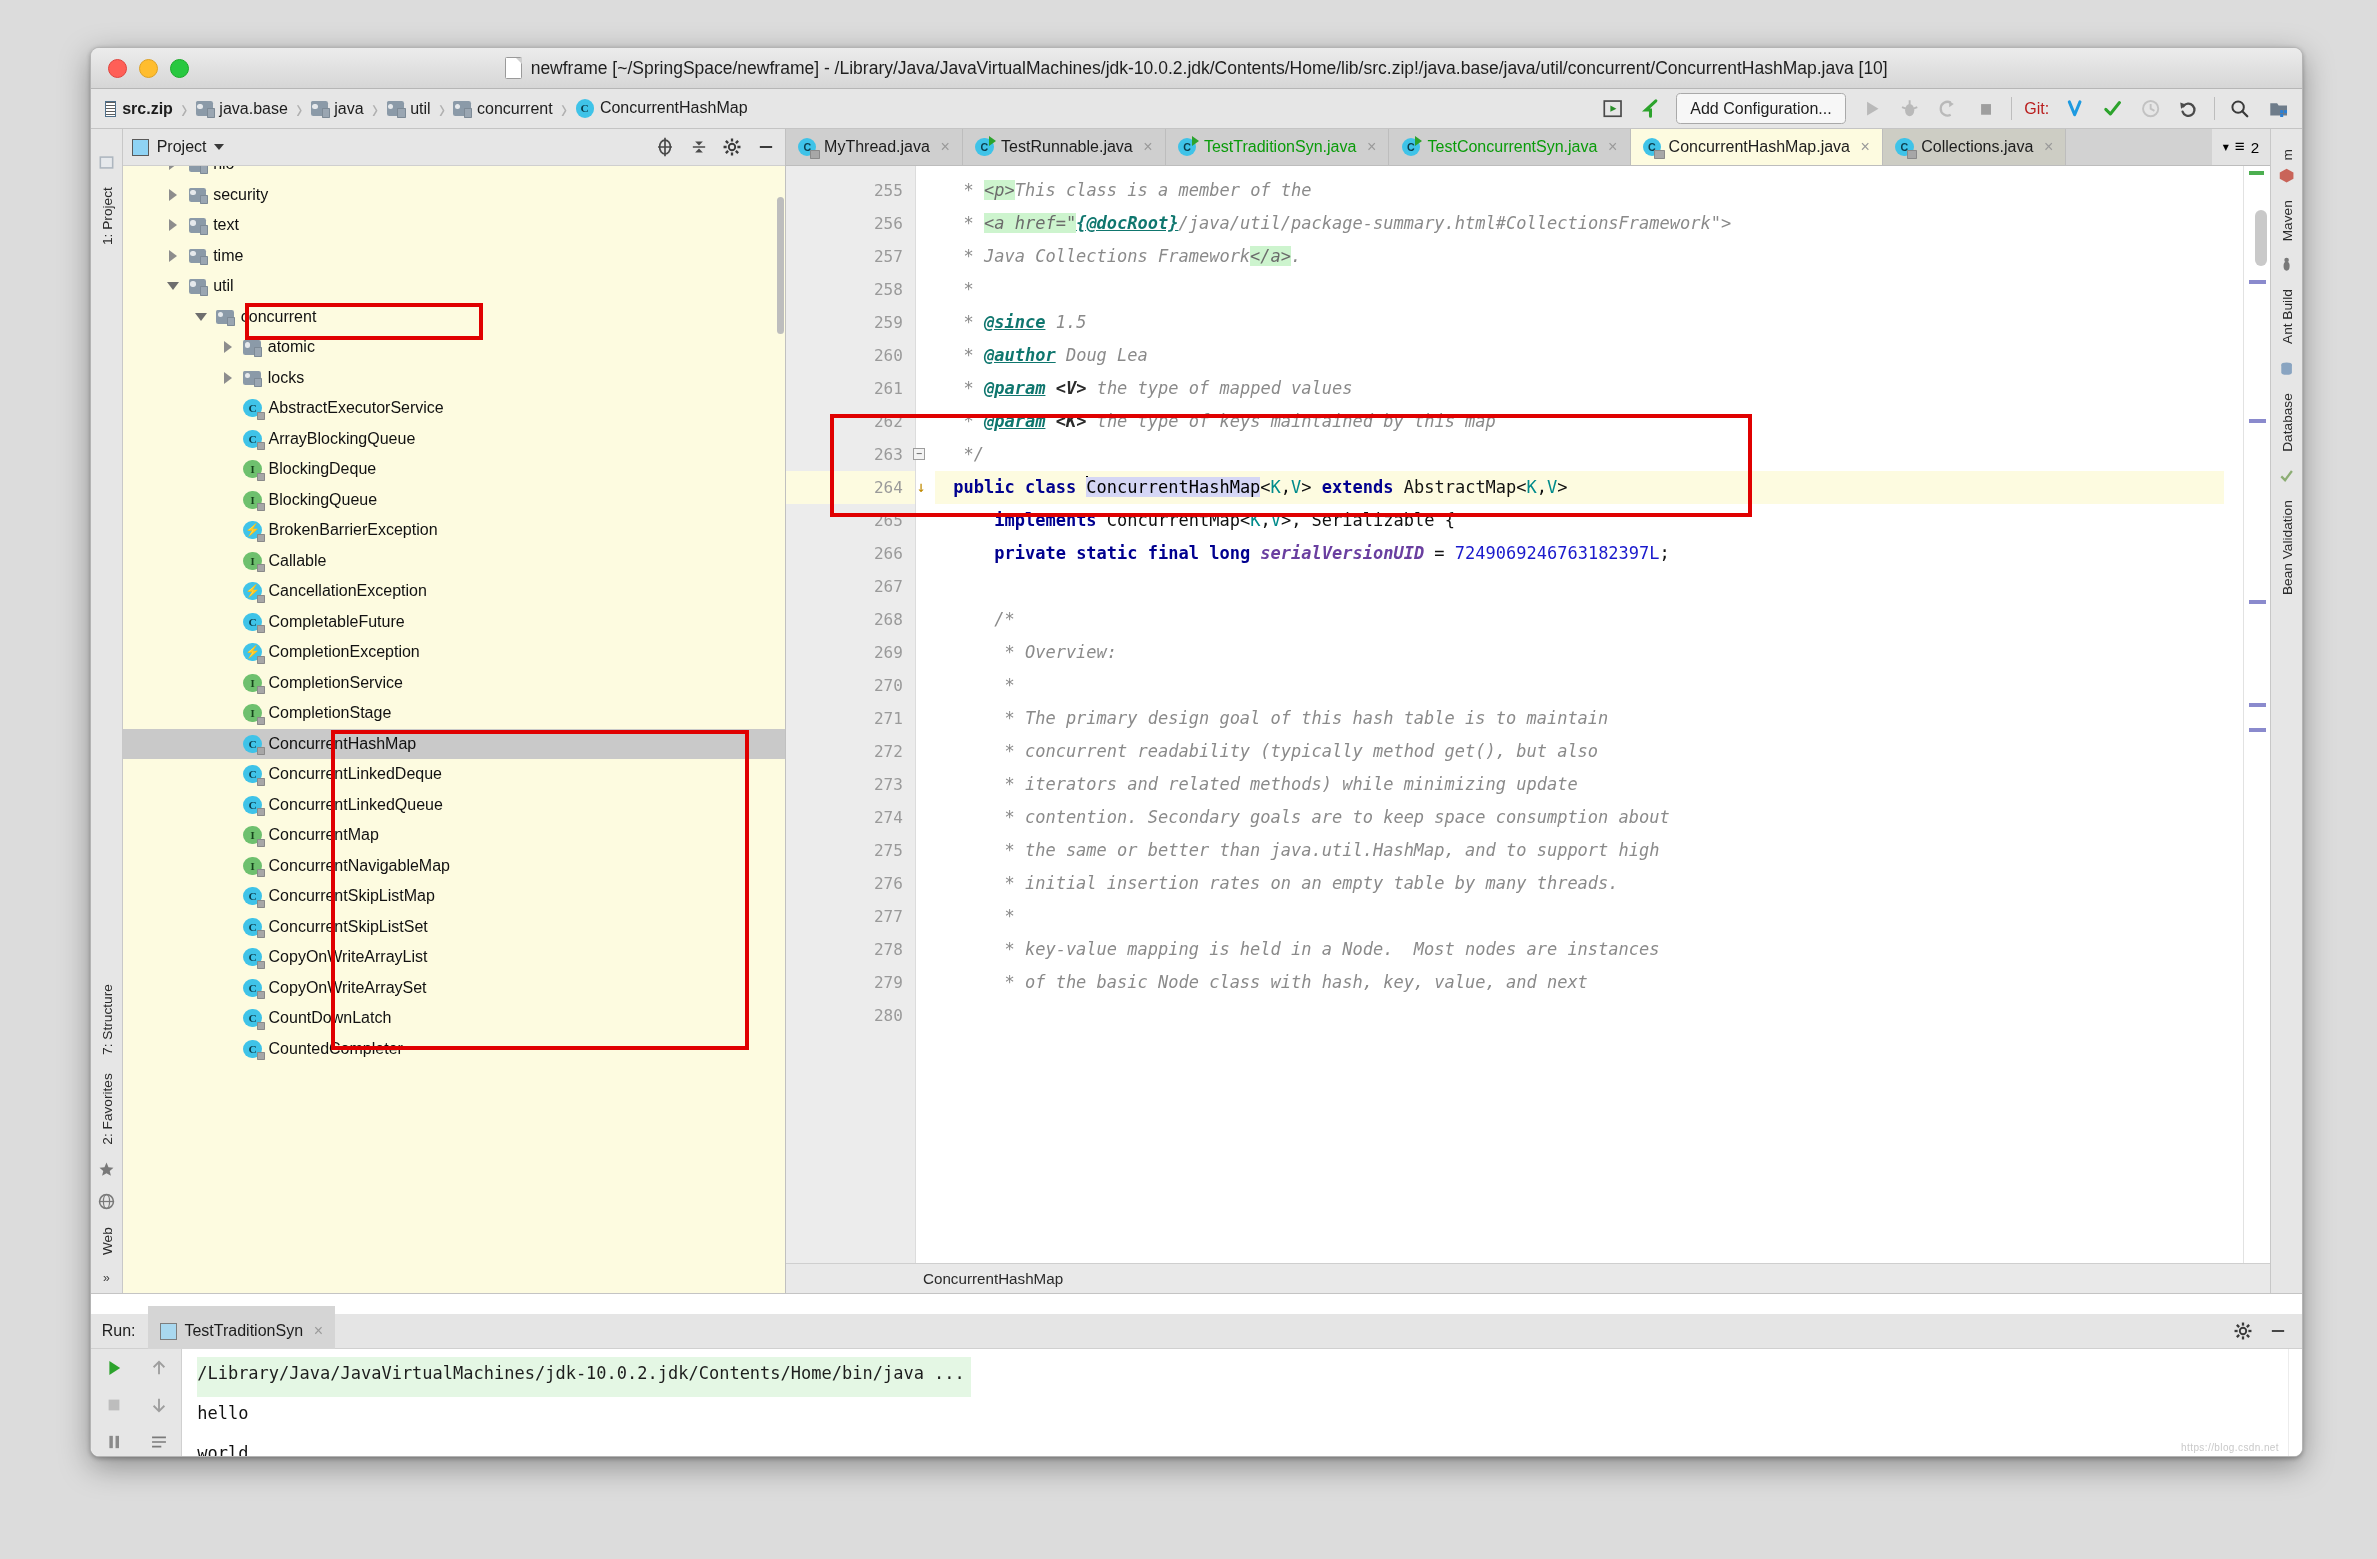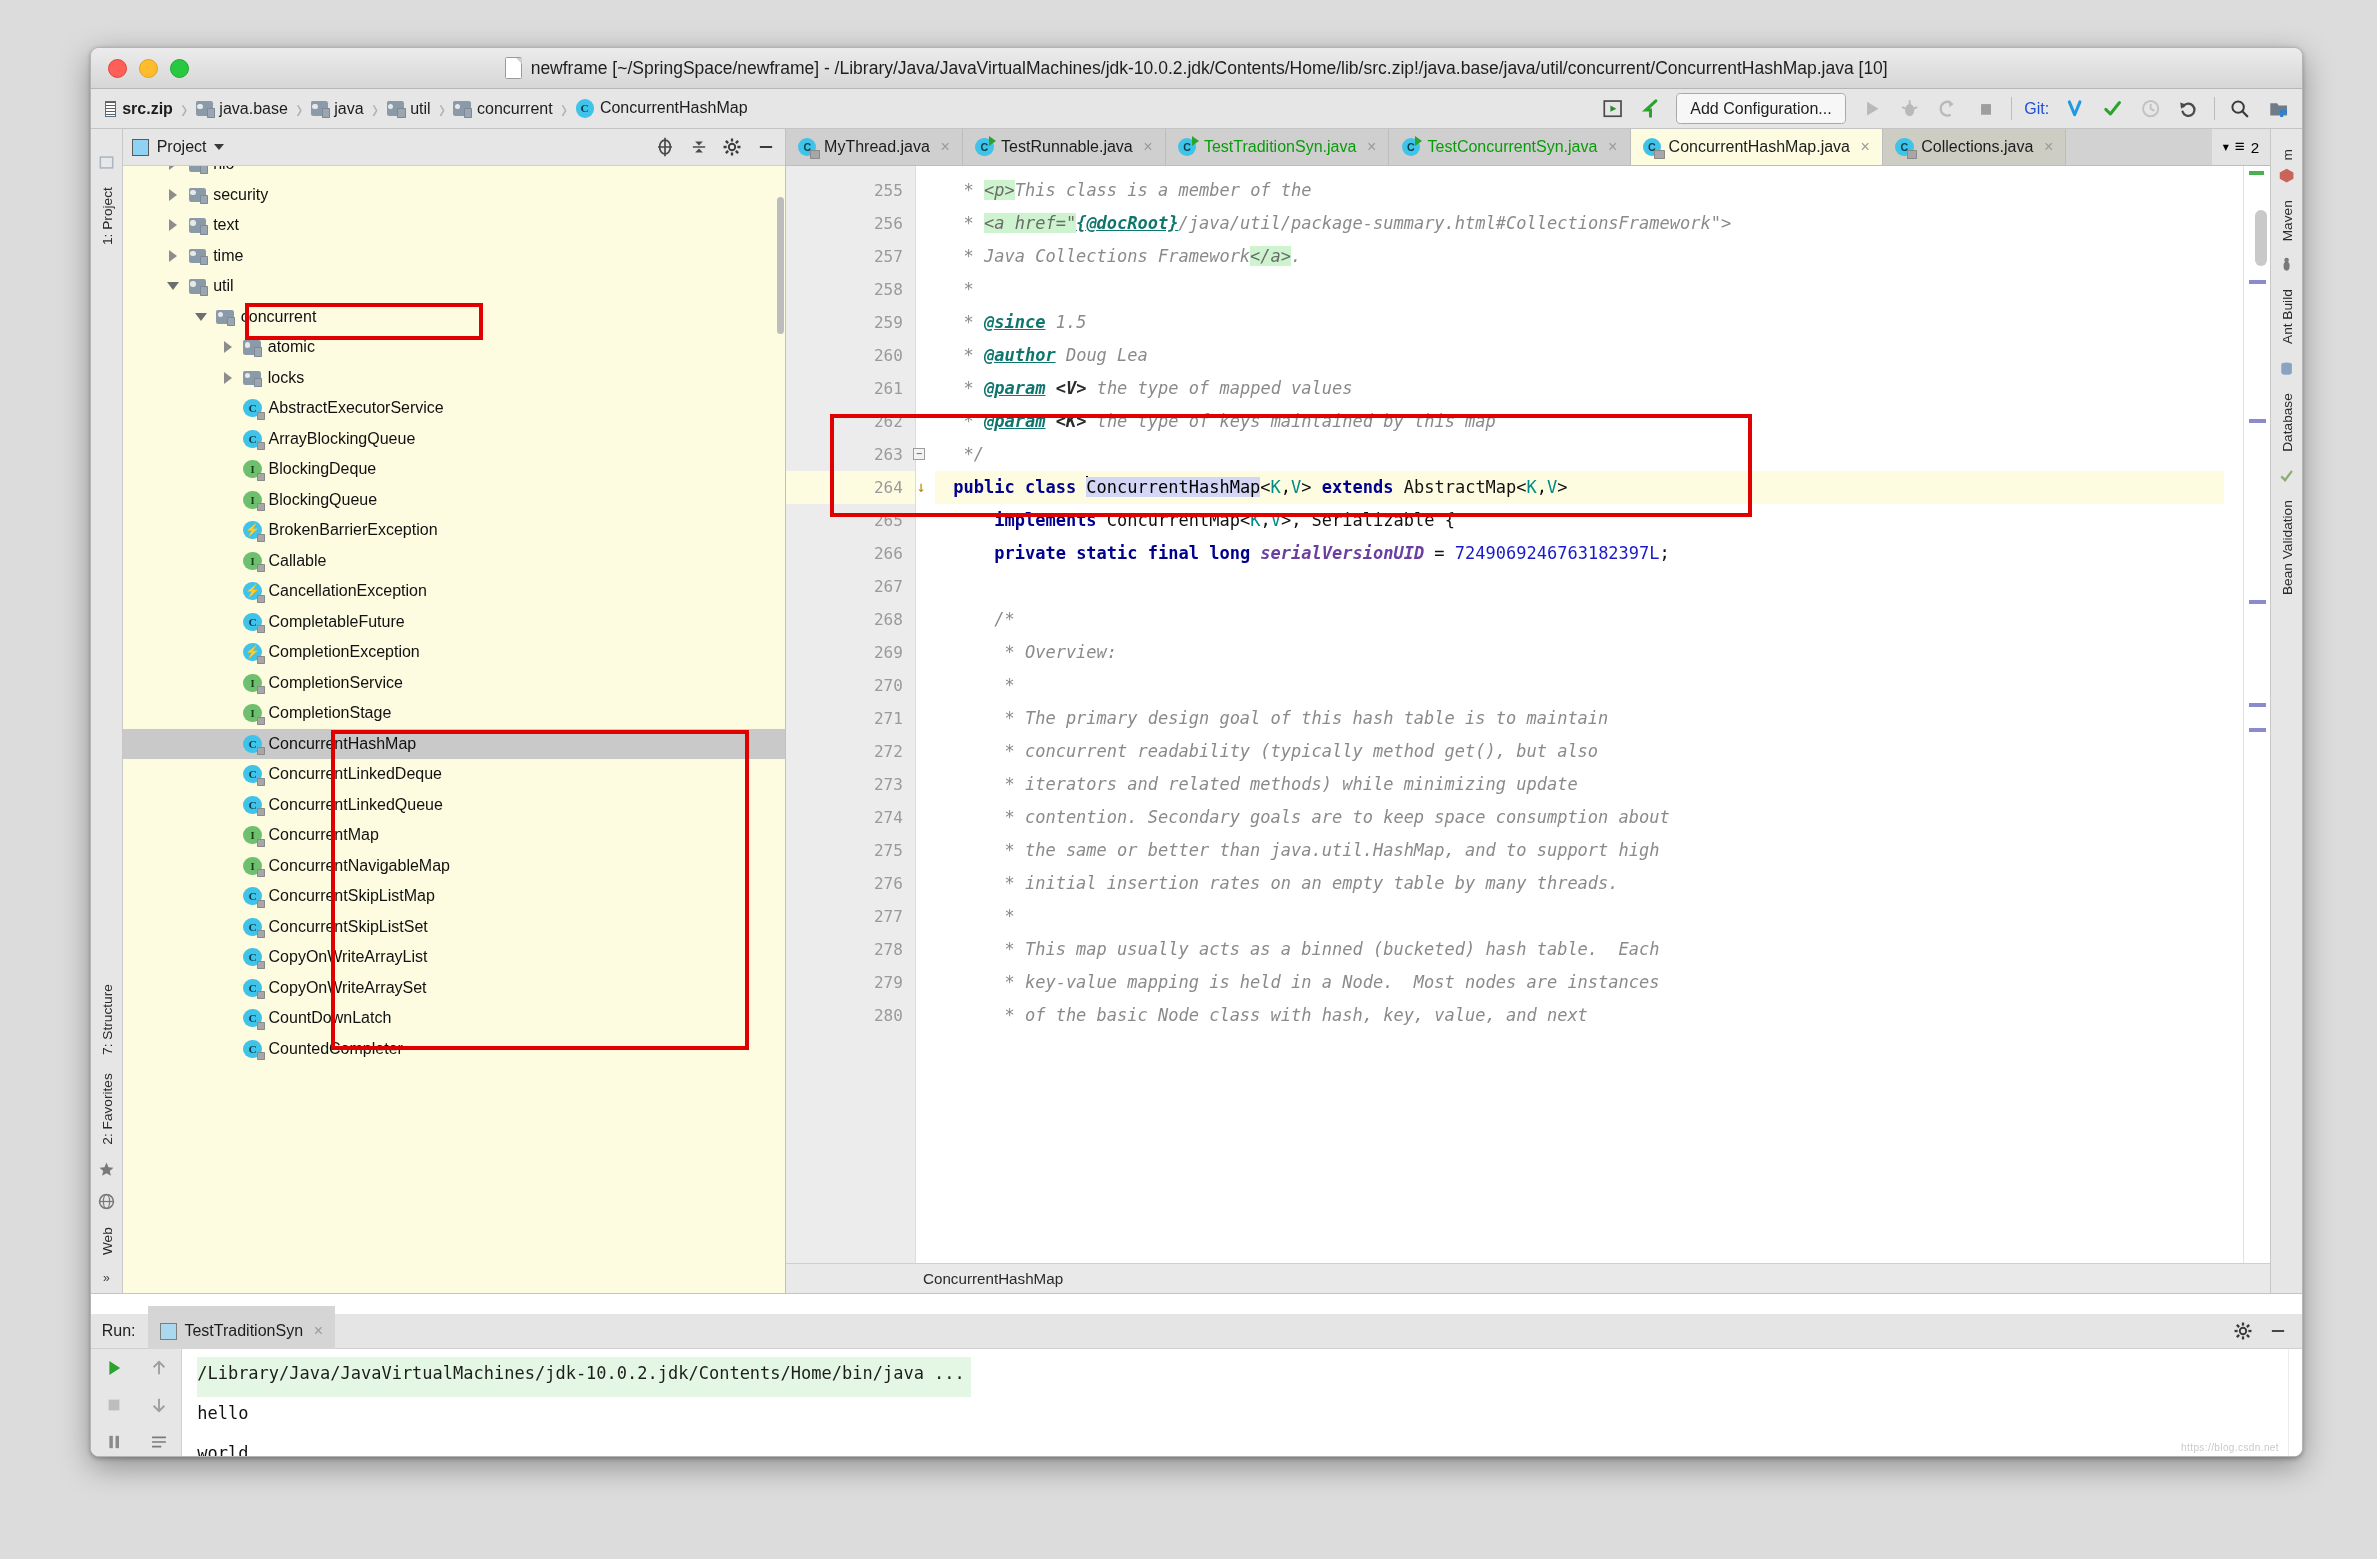--- a/index.html
+++ b/index.html
@@ -106,21 +106,21 @@
   .nav-right { margin-left: auto; display: flex; align-items: center; gap: 12.2px; }
   .nav-btn {
     width: 26px; height: 26px; display: flex; align-items: center; justify-content: center;
   }
   .btn-config {
     height: 30.5px; padding: 0 13.7px;
     background: #f7f7f7; border: 0.8px solid #a9a9a9; border-radius: 4.6px;
     font-size: 16px; color: #1d1d1d; display: flex; align-items: center;
   }
   .sep-v { width: 0.8px; height: 23px; background: #bdbdbd; }
-  .git-label { font-size: 16px; color: #1d4ed8; }
+  .git-label { font-size: 16px; color: #b91c1c; }
 
   
   .main { display: flex; height: 1164px; }
 
   
   .lrail {
     width: 32px; background: #e6e6e6; border-right: 0.8px solid #c8c8c8;
     display: flex; flex-direction: column; align-items: center;
     padding-top: 17px; gap: 0;
   }
@@ -763,21 +763,20 @@
               <div class="cl"><span class="cmt">    /*</span></div>
               <div class="cl"><span class="cmt">     * Overview:</span></div>
               <div class="cl"><span class="cmt">     *</span></div>
               <div class="cl"><span class="cmt">     * The primary design goal of this hash table is to maintain</span></div>
               <div class="cl"><span class="cmt">     * concurrent readability (typically method get(), but also</span></div>
               <div class="cl"><span class="cmt">     * iterators and related methods) while minimizing update</span></div>
               <div class="cl"><span class="cmt">     * contention. Secondary goals are to keep space consumption about</span></div>
               <div class="cl"><span class="cmt">     * the same or better than java.util.HashMap, and to support high</span></div>
               <div class="cl"><span class="cmt">     * initial insertion rates on an empty table by many threads.</span></div>
               <div class="cl"><span class="cmt">     *</span></div>
-              <div class="cl"><span class="cmt">     * This map usually acts as a binned (bucketed) hash table.  Each</span></div>
               <div class="cl"><span class="cmt">     * key-value mapping is held in a Node.  Most nodes are instances</span></div>
               <div class="cl"><span class="cmt">     * of the basic Node class with hash, key, value, and next</span></div>
             </div>
         <div class="markers">
           <div class="mk" style="top:4.6px;background:#4caf50;width:15.2px;height:4.6px;"></div>
           <div class="mk" style="top:114px;background:#8a8acd;"></div>
           <div class="mk" style="top:253px;background:#8a8acd;"></div>
           <div class="mk" style="top:434px;background:#8a8acd;"></div>
           <div class="mk" style="top:537px;background:#8a8acd;"></div>
           <div class="mk" style="top:562px;background:#8a8acd;"></div>

